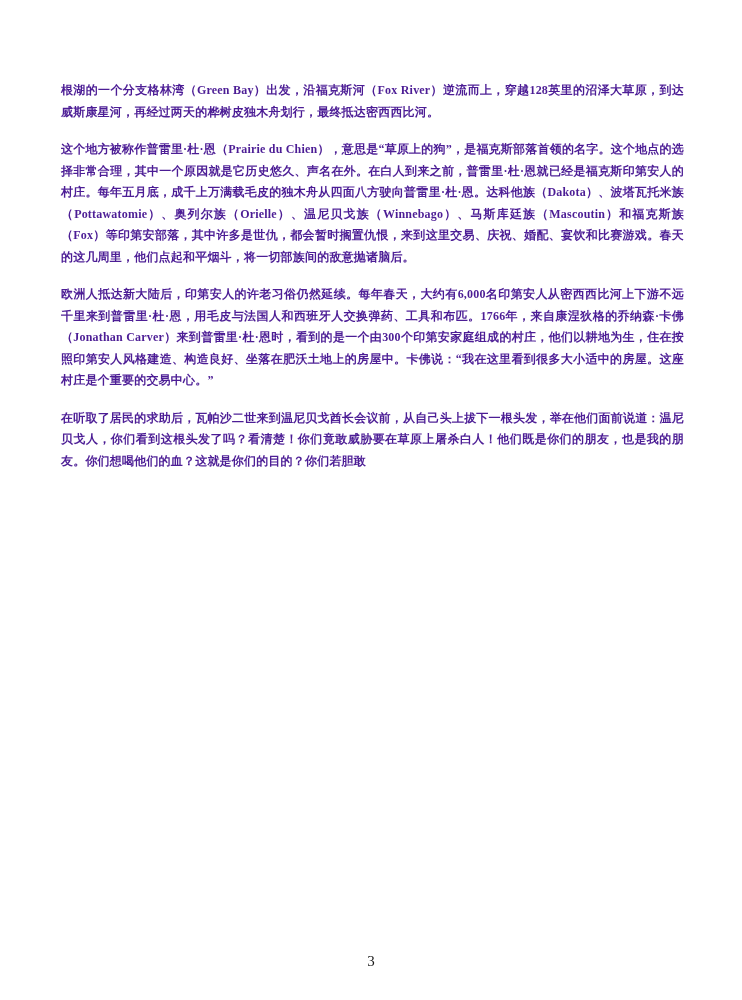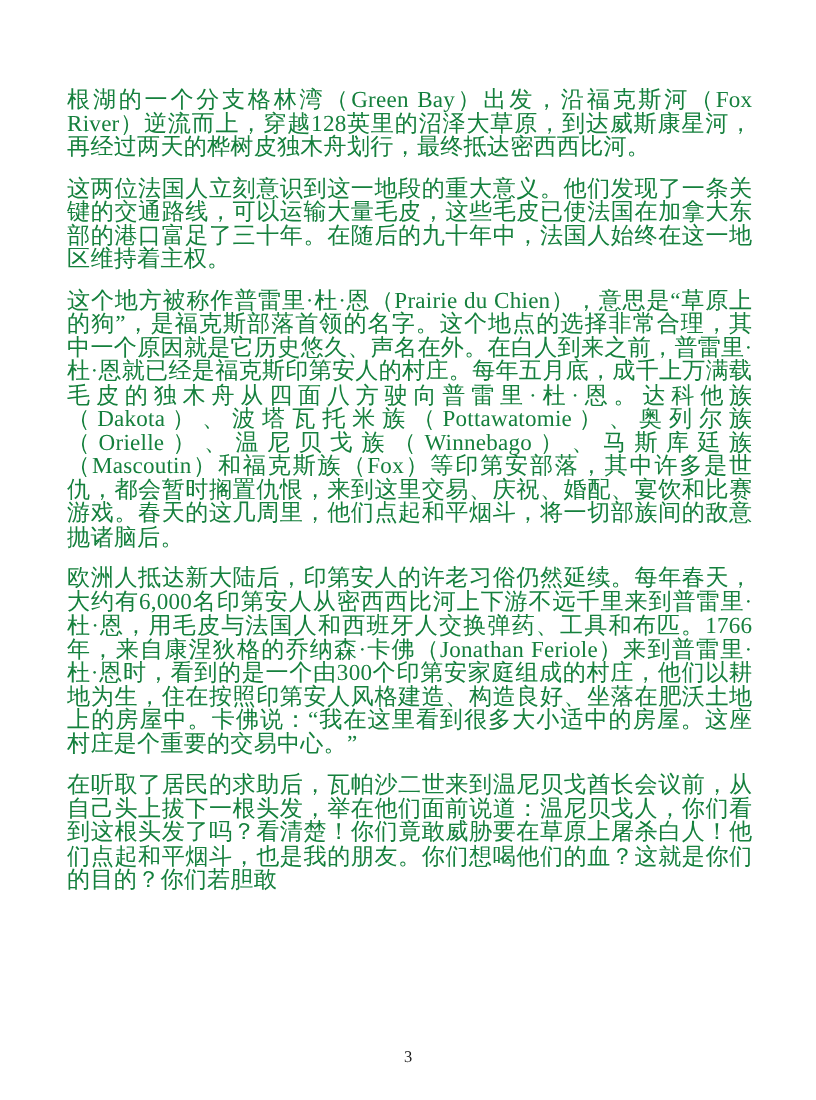--- a/index.html
+++ b/index.html
@@ -13,25 +13,26 @@
     height: 1000px;
     background: #ffffff;
     overflow: hidden;
     font-family: "Liberation Serif", "DejaVu Serif", serif;
   }
   .content {
     position: absolute;
     left: 61px;
     top: 80px;
     width: 623px;
-    color: #15803d;
-    font-size: 21px;
+    color: #4c1d95;
+    font-size: 12px;
     line-height: 21.5px;
     text-align: justify;
     letter-spacing: 0.2px;
+    font-weight: bold;
   }
   .content p {
     margin: 0 0 16px 0;
     padding: 0;
   }
   .page-number {
     position: absolute;
     left: 0;
     bottom: 30px;
     width: 100%;
@@ -39,19 +40,18 @@
     color: #1a1a1a;
     font-size: 15px;
   }
 </style>
 </head>
 <body>
 
 <div class="page">
   <div class="content">
     <p>根湖的一个分支格林湾（Green Bay）出发，沿福克斯河（Fox River）逆流而上，穿越128英里的沼泽大草原，到达威斯康星河，再经过两天的桦树皮独木舟划行，最终抵达密西西比河。</p>
-    <p>这两位法国人立刻意识到这一地段的重大意义。他们发现了一条关键的交通路线，可以运输大量毛皮，这些毛皮已使法国在加拿大东部的港口富足了三十年。在随后的九十年中，法国人始终在这一地区维持着主权。</p>
     <p>这个地方被称作普雷里·杜·恩（Prairie du Chien），意思是“草原上的狗”，是福克斯部落首领的名字。这个地点的选择非常合理，其中一个原因就是它历史悠久、声名在外。在白人到来之前，普雷里·杜·恩就已经是福克斯印第安人的村庄。每年五月底，成千上万满载毛皮的独木舟从四面八方驶向普雷里·杜·恩。达科他族（Dakota）、波塔瓦托米族（Pottawatomie）、奥列尔族（Orielle）、温尼贝戈族（Winnebago）、马斯库廷族（Mascoutin）和福克斯族（Fox）等印第安部落，其中许多是世仇，都会暂时搁置仇恨，来到这里交易、庆祝、婚配、宴饮和比赛游戏。春天的这几周里，他们点起和平烟斗，将一切部族间的敌意抛诸脑后。</p>
-    <p>欧洲人抵达新大陆后，印第安人的许老习俗仍然延续。每年春天，大约有6,000名印第安人从密西西比河上下游不远千里来到普雷里·杜·恩，用毛皮与法国人和西班牙人交换弹药、工具和布匹。1766年，来自康涅狄格的乔纳森·卡佛（Jonathan Feriole）来到普雷里·杜·恩时，看到的是一个由300个印第安家庭组成的村庄，他们以耕地为生，住在按照印第安人风格建造、构造良好、坐落在肥沃土地上的房屋中。卡佛说：“我在这里看到很多大小适中的房屋。这座村庄是个重要的交易中心。”</p>
-    <p>在听取了居民的求助后，瓦帕沙二世来到温尼贝戈酋长会议前，从自己头上拔下一根头发，举在他们面前说道：温尼贝戈人，你们看到这根头发了吗？看清楚！你们竟敢威胁要在草原上屠杀白人！他们点起和平烟斗，也是我的朋友。你们想喝他们的血？这就是你们的目的？你们若胆敢</p>
+    <p>欧洲人抵达新大陆后，印第安人的许老习俗仍然延续。每年春天，大约有6,000名印第安人从密西西比河上下游不远千里来到普雷里·杜·恩，用毛皮与法国人和西班牙人交换弹药、工具和布匹。1766年，来自康涅狄格的乔纳森·卡佛（Jonathan Carver）来到普雷里·杜·恩时，看到的是一个由300个印第安家庭组成的村庄，他们以耕地为生，住在按照印第安人风格建造、构造良好、坐落在肥沃土地上的房屋中。卡佛说：“我在这里看到很多大小适中的房屋。这座村庄是个重要的交易中心。”</p>
+    <p>在听取了居民的求助后，瓦帕沙二世来到温尼贝戈酋长会议前，从自己头上拔下一根头发，举在他们面前说道：温尼贝戈人，你们看到这根头发了吗？看清楚！你们竟敢威胁要在草原上屠杀白人！他们既是你们的朋友，也是我的朋友。你们想喝他们的血？这就是你们的目的？你们若胆敢</p>
   </div>
   <div class="page-number">3</div>
 </div>
 
 </body></html>

